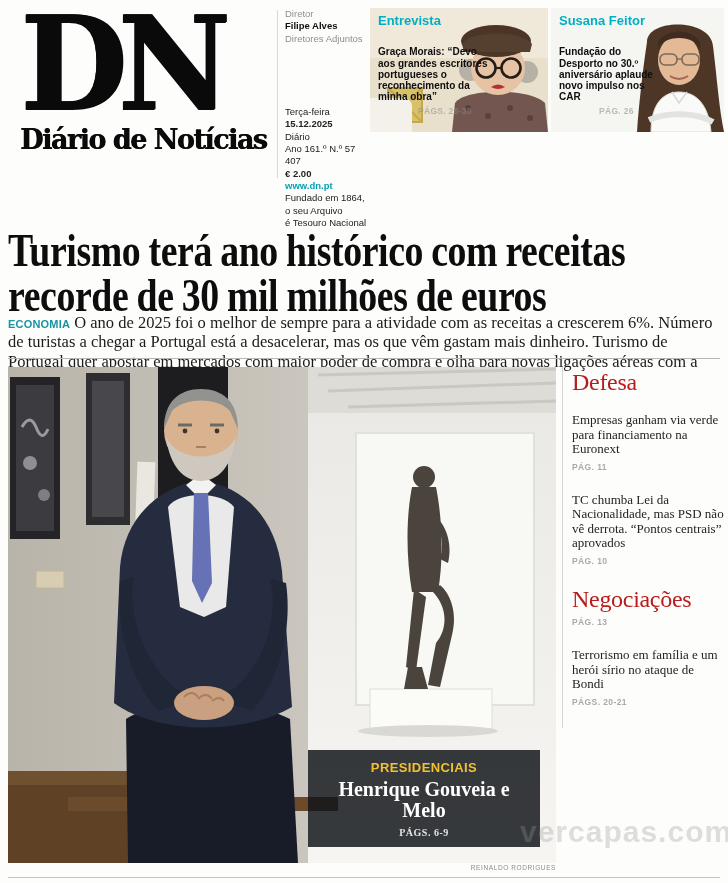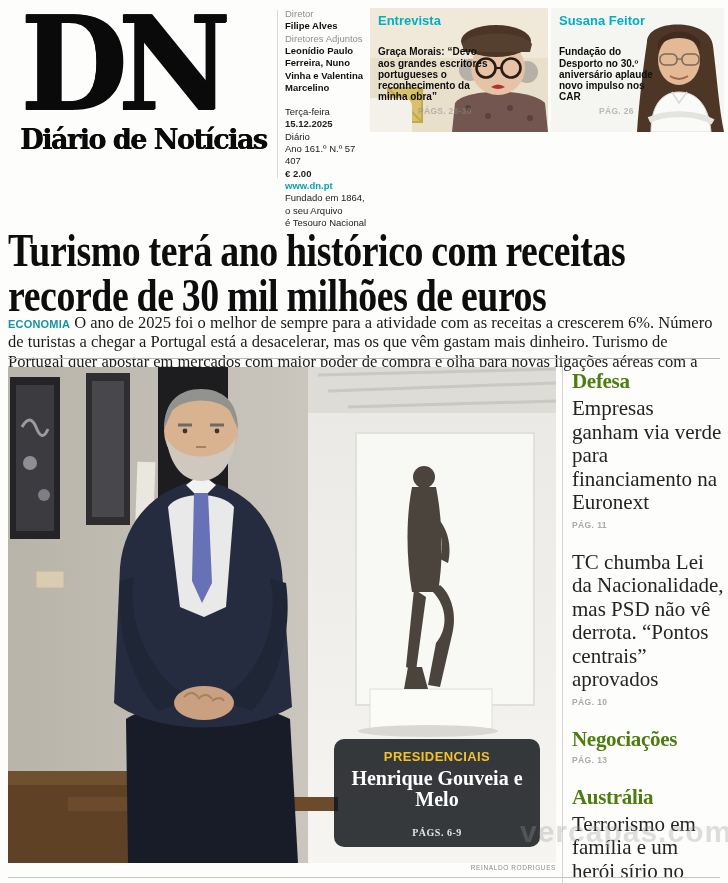--- a/index.html
+++ b/index.html
@@ -45,35 +45,35 @@
   .deck .kicker{color:#1694a6;font-family:"Liberation Sans",sans-serif;font-weight:bold;
                 font-size:11px;letter-spacing:0.2px;text-align:right;}
   .deck .pageref{font-family:"Liberation Sans",sans-serif;font-size:9px;font-weight:bold;
                  color:#9aabb0;letter-spacing:0.3px;}
   .rule-top{position:absolute;left:8px;top:358px;width:712px;height:1px;background:#b7b7b4;}
 
   
   .photo{position:absolute;left:8px;top:367px;width:548px;height:496px;background:#c9c5bd;}
   .photo>svg{display:block;}
   .caption{position:absolute;right:16px;bottom:16px;width:190px;background:rgba(17,20,24,0.84);
-           text-align:center;padding:10px 8px 9px;border-radius:10px;z-index:3;}
+           text-align:center;padding:10px 21px 9px;border-radius:0;z-index:3;}
   .cap-kicker{color:#f2c12e;font-family:"Liberation Sans",sans-serif;font-weight:bold;
               font-size:13px;letter-spacing:0.4px;}
   .cap-name{color:#ffffff;font-weight:bold;font-size:20px;line-height:1.02;margin-top:4px;}
   .cap-quote{color:#efefed;font-size:16.5px;line-height:1.1;margin-top:6px;}
-  .cap-page{color:#e6e6e4;font-size:10px;font-weight:bold;margin-top:18px;letter-spacing:0.5px;}
+  .cap-page{color:#e6e6e4;font-size:10px;font-weight:bold;margin-top:7px;letter-spacing:0.5px;}
   .credit{position:absolute;left:8px;top:864px;width:548px;text-align:right;
           font-family:"Liberation Sans",sans-serif;font-size:6.5px;color:#8d8d8a;letter-spacing:0.6px;}
 
   
   .sidebar{position:absolute;left:562px;top:367px;width:163px;border-left:1px solid #d4d4d1;
            padding:3px 0 0 9px;box-sizing:border-box;}
   .sb-item{margin-bottom:21px;}
-  .sb-title{font-weight:bold;font-size:21px;color:#4d7c0f;line-height:1.05;letter-spacing:-0.3px;}
-  .sb-text{font-size:21px;line-height:1.12;color:#242424;margin-top:5px;}
+  .sb-title{font-weight:normal;font-size:24px;color:#b91c1c;line-height:1.05;letter-spacing:-0.3px;}
+  .sb-text{font-size:13px;line-height:1.12;color:#242424;margin-top:18px;}
   .sb-page{font-family:"Liberation Sans",sans-serif;font-size:8.5px;font-weight:bold;color:#aaaaa7;
            margin-top:5px;letter-spacing:0.4px;}
 
   .rule-bottom{position:absolute;left:8px;top:877px;width:712px;height:1px;background:#c3c3c0;}
   .watermark{position:absolute;left:520px;top:815px;width:210px;z-index:5;pointer-events:none;
              font-family:"Liberation Sans",sans-serif;font-weight:bold;font-size:30px;
              color:rgba(150,150,150,0.30);letter-spacing:1px;}
 </style>
 </head>
 <body>
@@ -84,21 +84,20 @@
     <div class="logo">
       <div class="logo-dn">DN</div>
       <div class="logo-name">Diário de Notícias</div>
     </div>
     <div class="vrule"></div>
 
     <div class="staff">
       <div class="label">Diretor</div>
       <div class="bold">Filipe Alves</div>
       <div class="label">Diretores Adjuntos</div>
-      <div class="bold">Leonídio Paulo Ferreira, Nuno Vinha e Valentina Marcelino</div>
     </div>
 
     <div class="issue">
       <div>Terça-feira</div>
       <div class="bold">15.12.2025</div>
       <div>Diário</div>
       <div>Ano 161.º N.º 57 407</div>
       <div class="bold">€ 2.00</div>
       <div class="web">www.dn.pt</div>
       <div>Fundado em 1864,</div>
@@ -240,21 +239,20 @@
     </div>
     <div class="sb-item">
       <div class="sb-text">TC chumba Lei da Nacionalidade, mas PSD não vê derrota. “Pontos centrais” aprovados</div>
       <div class="sb-page">PÁG. 10</div>
     </div>
     <div class="sb-item">
       <div class="sb-title">Negociações</div>
       <div class="sb-page">PÁG. 13</div>
     </div>
     <div class="sb-item">
-      <div class="sb-title">Austrália</div>
       <div class="sb-text">Terrorismo em família e um herói sírio no ataque de Bondi</div>
       <div class="sb-page">PÁGS. 20-21</div>
     </div>
 
   </aside>
 
   <div class="watermark">vercapas.com</div>
   <div class="rule-bottom"></div>
 </div>
 

